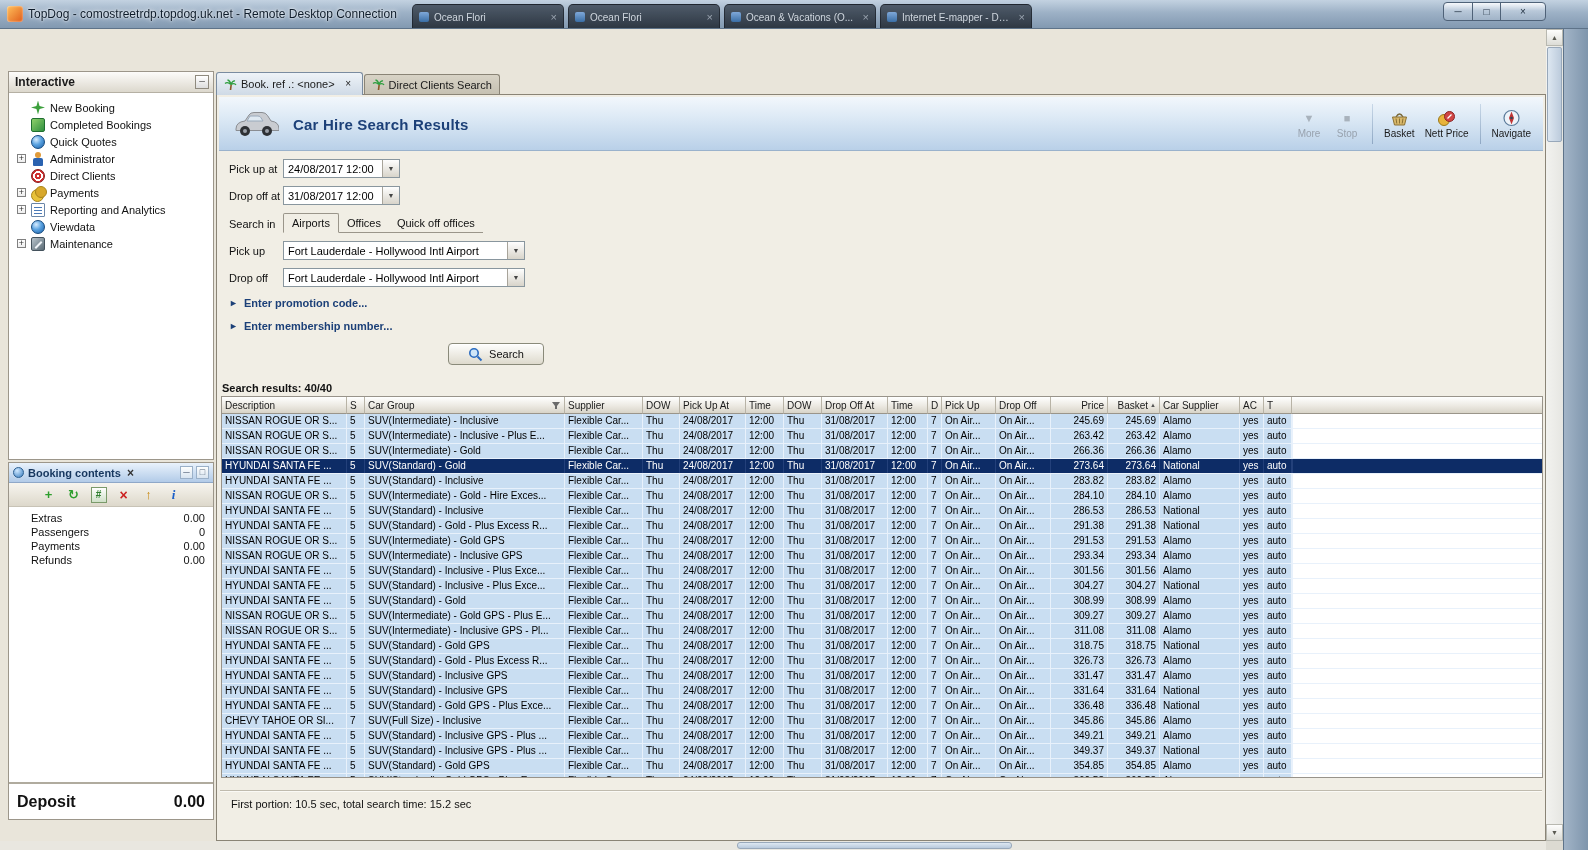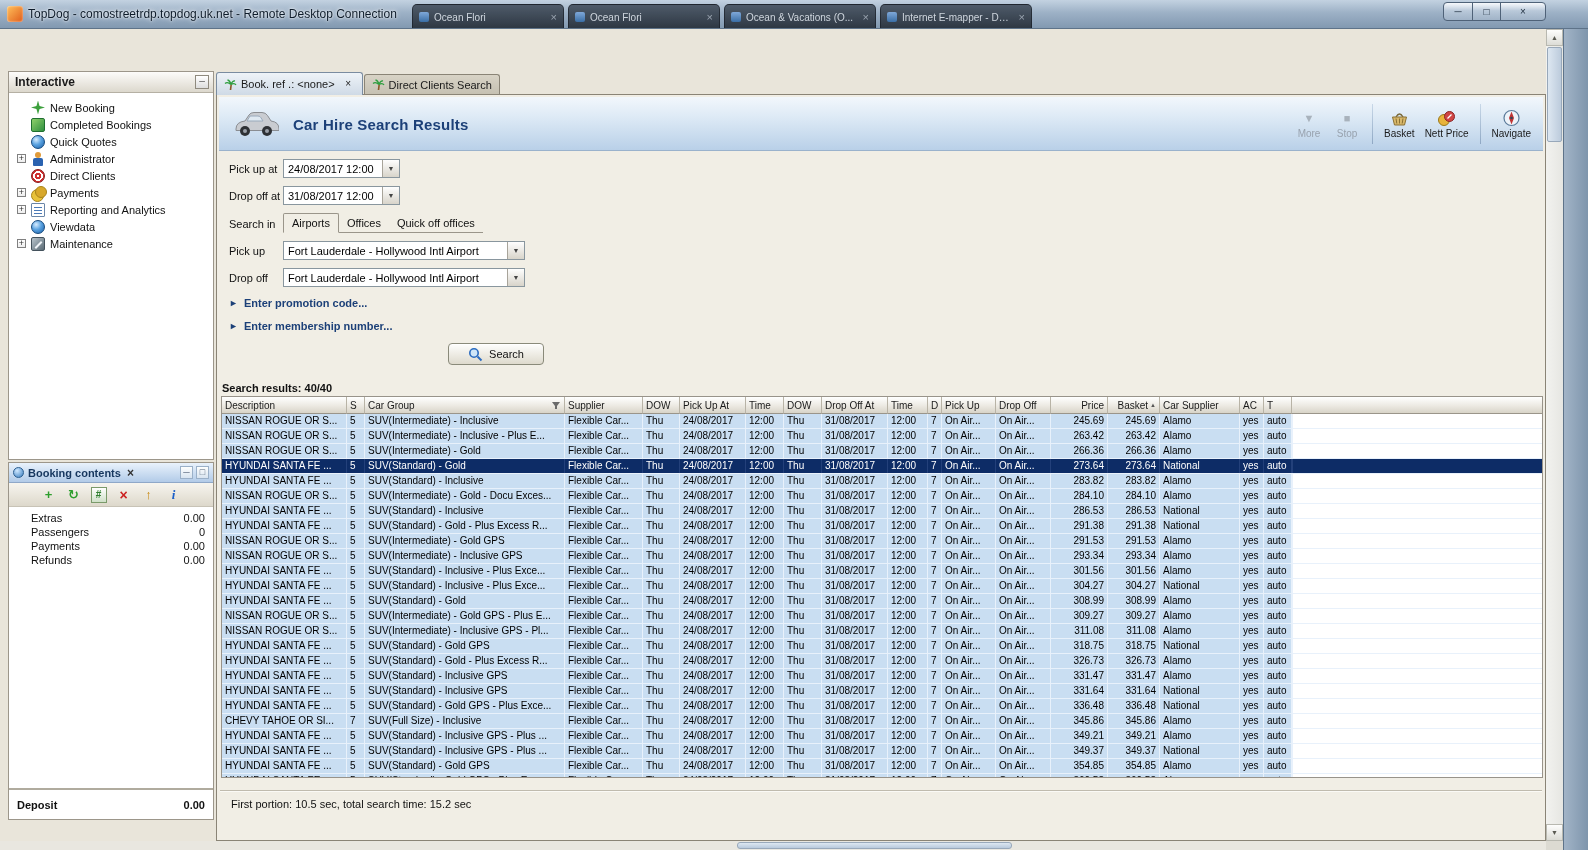--- a/index.html
+++ b/index.html
@@ -61,21 +61,21 @@
 #booking-toolbar{height:24px;background:linear-gradient(#f7f5ef,#ddd8cb);border-bottom:1px solid #c8c3b6;display:flex;align-items:center;justify-content:center;gap:9px}
 .bc-tool{width:16px;height:16px;text-align:center;line-height:16px;font-size:13px}
 .bc-add{color:#2d9e2d;font-weight:bold}
 .bc-refresh{color:#2d9e2d;font-weight:bold}
 .bc-gridadd{background:linear-gradient(#fff,#cfe0c8);border:1px solid #7a9a6a;font-size:10px;line-height:14px;color:#2d7e2d;font-weight:bold}
 .bc-del{color:#cc2222;font-weight:bold;font-size:14px}
 .bc-exp{color:#c8860a;font-weight:bold}
 .bc-info{color:#1a5fc8;font-weight:bold;font-family:"Liberation Serif",serif;font-style:italic;font-size:13px}
 #booking-list{padding-top:4px}
 .bc-row{display:flex;justify-content:space-between;font-size:11px;color:#111;padding:1px 8px 1px 22px}
-#deposit-row{position:absolute;left:0;right:0;bottom:0;height:31px;border-top:2px solid #b0ab9e;display:flex;justify-content:space-between;align-items:center;padding:0 8px;font-size:11px;font-weight:bold;background:#fff;color:#111}
+#deposit-row{position:absolute;left:0;right:0;bottom:0;height:37px;border-top:2px solid #b0ab9e;display:flex;justify-content:space-between;align-items:center;padding:0 8px;font-size:16px;font-weight:bold;background:#fff;color:#111}
 
 
 #main-tabs{position:absolute;left:216px;top:71px;height:23px;display:flex;align-items:flex-end;z-index:2}
 .main-tab{height:20px;display:flex;align-items:center;gap:4px;padding:0 7px;font-size:11px;color:#1a1a1a;border:1px solid #8a8476;border-bottom:none;border-radius:3px 3px 0 0;background:linear-gradient(#d8d3c6,#c6c1b2);margin-right:1px;white-space:nowrap}
 .main-tab.active{height:23px;background:linear-gradient(#eef3f8,#cfdae6);border-color:#7a8ca0;margin-bottom:-1px}
 .tab-close{width:13px;height:13px;margin-left:3px;font-size:10px;line-height:12px;text-align:center;color:#222}
 .tab-palm{width:13px;height:13px;flex:none;display:inline-flex}
 
 
 #main-panel{position:absolute;left:216px;top:94px;width:1330px;height:747px;background:#f1eee5;border:1px solid #8a8476}
@@ -572,21 +572,21 @@
             <div class="td a-right" style="width:57px">283.82</div>
             <div class="td a-right" style="width:52px">283.82</div>
             <div class="td" style="width:80px">Alamo</div>
             <div class="td" style="width:24px">yes</div>
             <div class="td" style="width:28px">auto</div>
             <div class="row-fill"></div>
           </div>
           <div class="row">
             <div class="td" style="width:125px">NISSAN ROGUE OR S...</div>
             <div class="td" style="width:18px">5</div>
-            <div class="td" style="width:200px">SUV(Intermediate) - Gold - Docu Exces...</div>
+            <div class="td" style="width:200px">SUV(Intermediate) - Gold - Hire Exces...</div>
             <div class="td" style="width:78px">Flexible Car...</div>
             <div class="td" style="width:37px">Thu</div>
             <div class="td" style="width:66px">24/08/2017</div>
             <div class="td" style="width:38px">12:00</div>
             <div class="td" style="width:38px">Thu</div>
             <div class="td" style="width:66px">31/08/2017</div>
             <div class="td" style="width:40px">12:00</div>
             <div class="td" style="width:14px">7</div>
             <div class="td" style="width:54px">On Air...</div>
             <div class="td" style="width:55px">On Air...</div>

